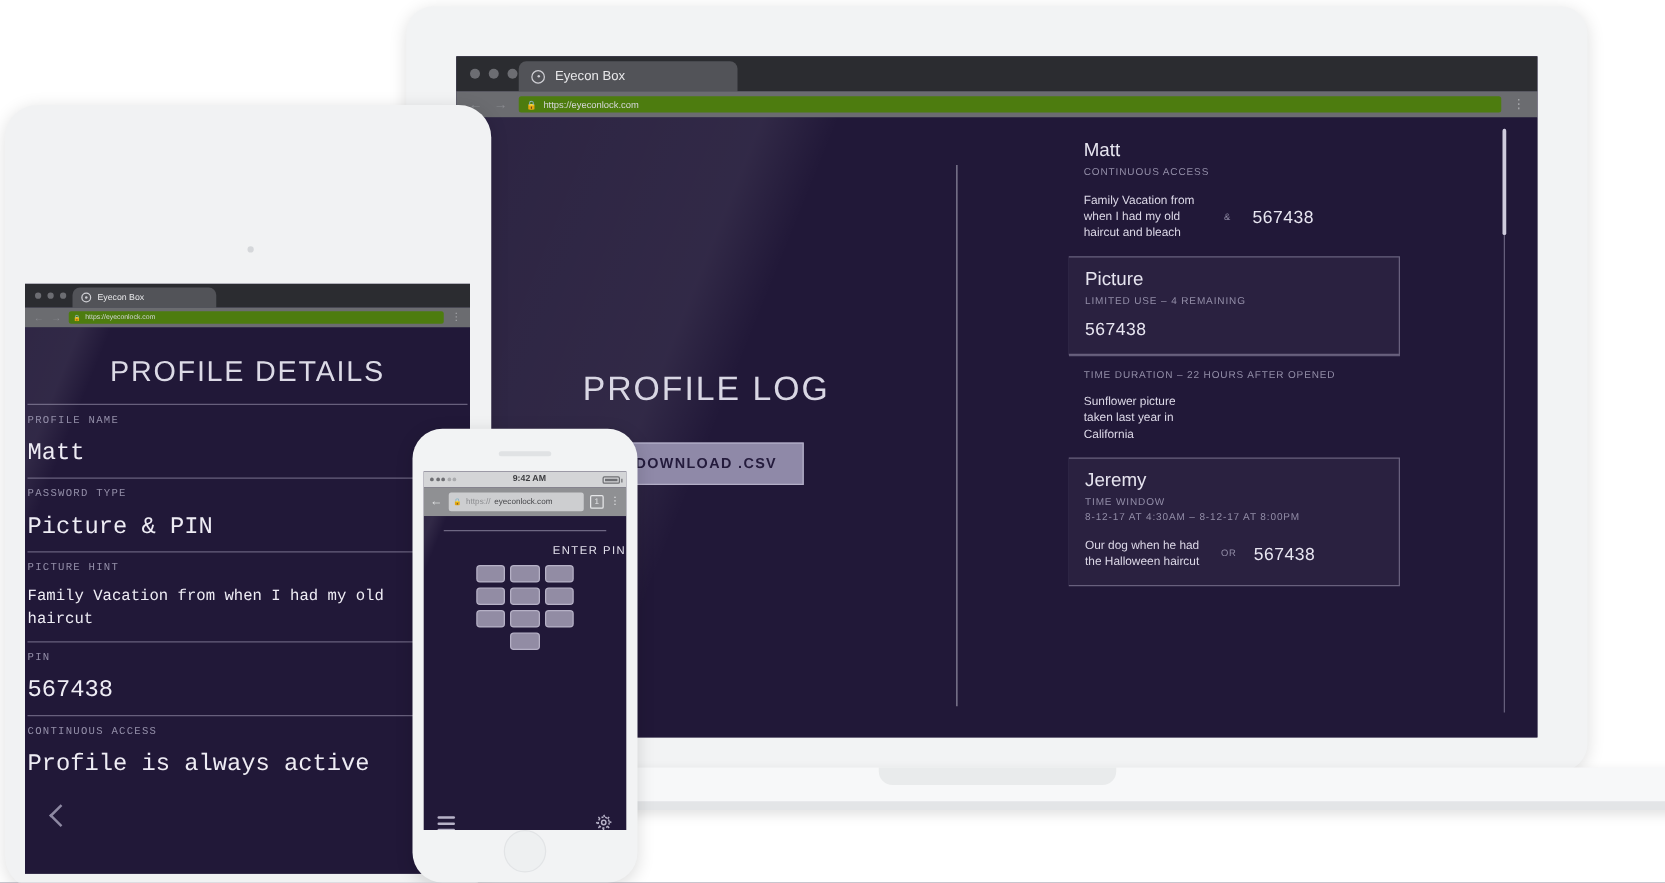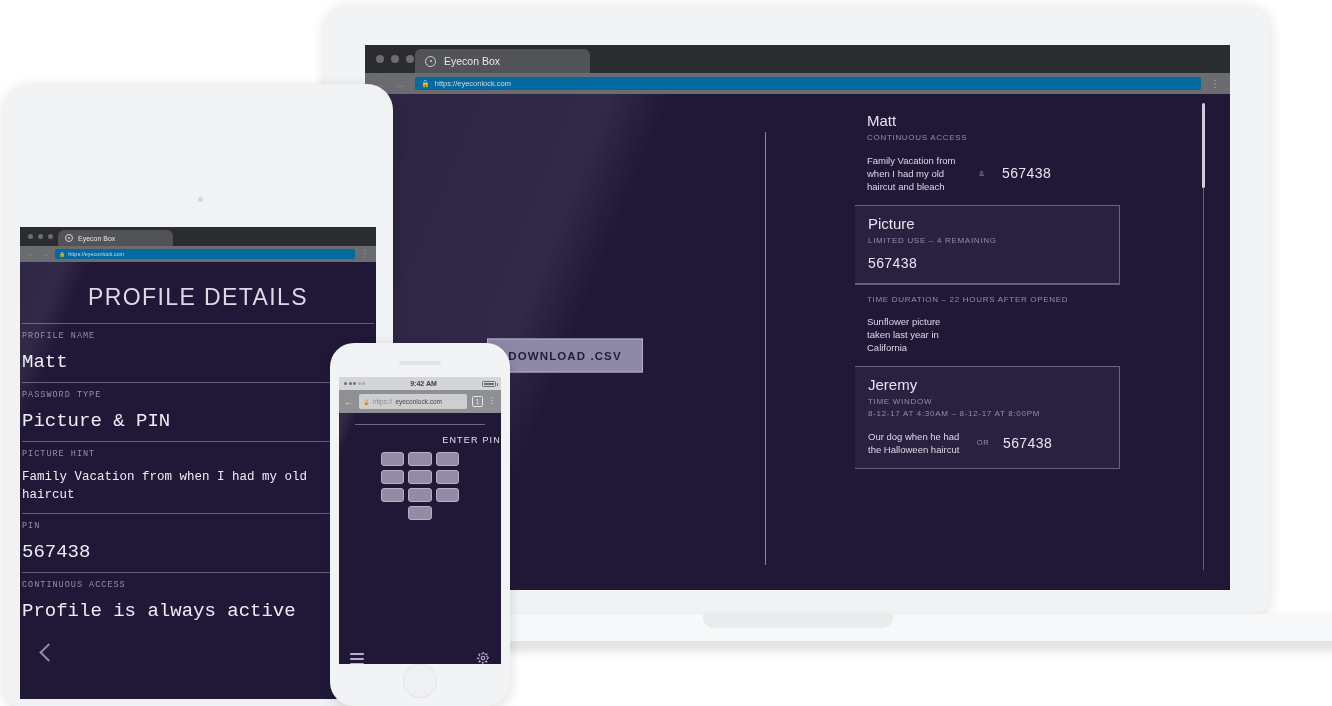--- a/index.html
+++ b/index.html
@@ -51,21 +51,21 @@
     position: relative; flex: none;
   }
   .chrome-tab .tabicon::after {
     content: ""; position: absolute; left: 50%; top: 50%;
     width: 2px; height: 2px; margin: -1px 0 0 -1px;
     background: #cfcfd4; border-radius: 50%;
   }
   .chrome-urlbar { background: #6b6c70; position: relative; }
   .chrome-arrow { color: #8a8b90; }
   .chrome-omni {
-    background: #0369a1; border-radius: 2px;
+    background: #4d7c0f; border-radius: 2px;
     display: flex; align-items: center; color: #d6d7da;
   }
   .lockglyph { color: #dcdde0; }
   .chrome-kebab { color: #a9aaae; letter-spacing: 0; line-height: .55; text-align: center; }
 
   
   .app {
     position: absolute; inset: 0;
     background: #211838;
     overflow: hidden;
@@ -267,20 +267,21 @@
           <span>https://eyeconlock.com</span>
         </div>
         <span class="chrome-kebab" style="font-size:10px;">⋮</span>
       </div>
 
       <div class="app" style="top:49px;">
         <div id="log-layout">
 
           <div id="log-left">
             <div id="log-left-inner">
+              <div id="profile-log-title">PROFILE LOG</div>
               <div id="download-csv">DOWNLOAD .CSV</div>
             </div>
           </div>
           <div id="vdivider"></div>
 
           <div id="log-right">
             <div id="log-list">
                 <div class="log-row">
                   <div class="log-name">Matt</div>
                   <div class="log-meta">CONTINUOUS ACCESS</div>

